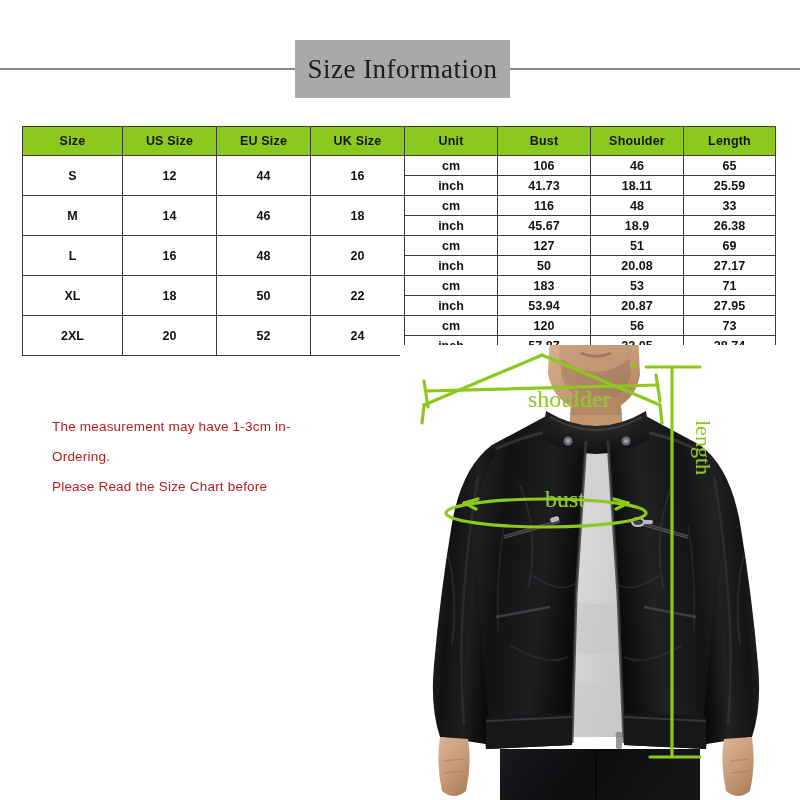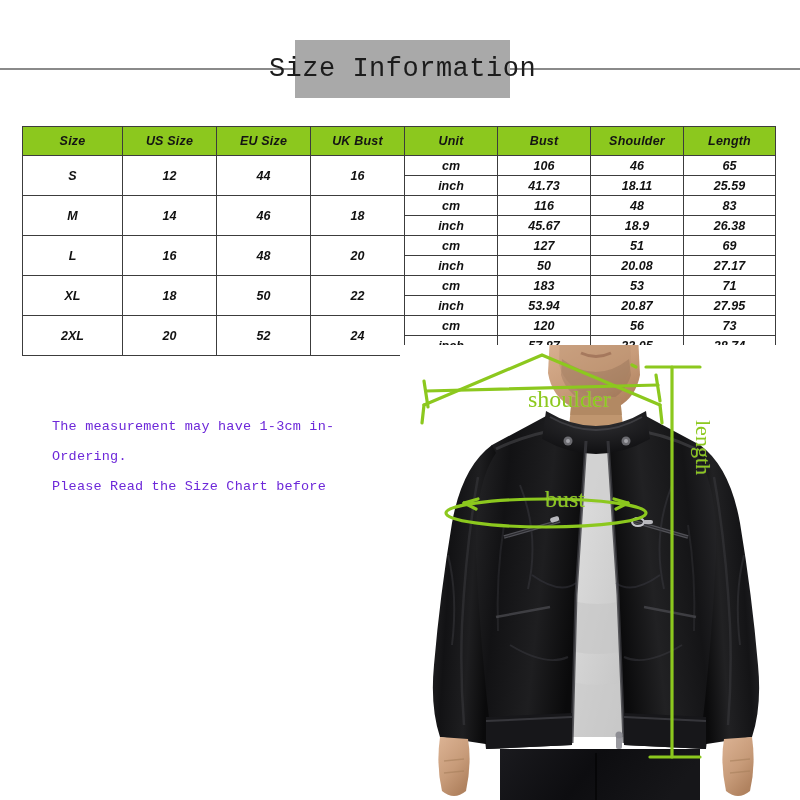--- a/index.html
+++ b/index.html
@@ -42,39 +42,38 @@
   }
   #title-text {
     position: absolute;
     left: 295px;
     top: 8px;
     width: 215px;
     height: 58px;
     display: flex;
     align-items: center;
     justify-content: center;
-    font-family: Liberation Mono, monospace;
+    font-family: Liberation Serif, serif;
     font-size: 27px;
     color: #1c1c1c;
     letter-spacing: 0.5px;
     white-space: nowrap;
   }
 
   
   #size-table-wrap {
     position: absolute;
     left: 22px;
     top: 126px;
     width: 753px;
   }
   table.size-table {
     border-collapse: collapse;
     width: 753px;
     table-layout: fixed;
-    font-style: italic;
   }
   table.size-table td, table.size-table th {
     border: 1px solid #3c3c3c;
     text-align: center;
     vertical-align: middle;
     font-size: 12.5px;
     font-weight: bold;
     color: #111111;
     padding: 0;
     background: #ffffff;
@@ -107,24 +106,24 @@
   col.c-bust  { width: 93px; }
   col.c-shoulder { width: 93px; }
   col.c-length{ width: 92px; }
 
   
   #note-block {
     position: absolute;
     left: 52px;
     top: 412px;
     width: 330px;
-    font-family: Liberation Mono, monospace;
+    font-family: Liberation Sans, sans-serif;
     font-size: 13.5px;
     line-height: 30px;
-    color: #6d28d9;
+    color: #b91c1c;
     letter-spacing: 0.2px;
   }
   #note-block p { margin: 0; }
 
   
   #photo-area {
     position: absolute;
     left: 400px;
     top: 345px;
     width: 400px;
@@ -170,21 +169,21 @@
       <col class="c-unit">
         <col class="c-bust">
         <col class="c-shoulder">
         <col class="c-length">
     </colgroup>
     <thead>
       <tr>
         <th>Size</th>
         <th>US Size</th>
         <th>EU Size</th>
-        <th>UK Bust</th>
+        <th>UK Size</th>
         <th>Unit</th>
         <th>Bust</th>
         <th>Shoulder</th>
         <th>Length</th>
       </tr>
     </thead>
     <tbody>
 
       <tr>
         <td class="size-cell" rowspan="2">S</td>
@@ -204,21 +203,21 @@
       </tr>
 
       <tr>
         <td class="size-cell" rowspan="2">M</td>
         <td class="us-cell" rowspan="2">14</td>
         <td class="eu-cell" rowspan="2">46</td>
         <td class="uk-cell" rowspan="2">18</td>
         <td class="unit-cell">cm</td>
         <td class="val-cell">116</td>
         <td class="val-cell">48</td>
-        <td class="val-cell">83</td>
+        <td class="val-cell">33</td>
       </tr>
       <tr>
         <td class="unit-cell">inch</td>
         <td class="val-cell">45.67</td>
         <td class="val-cell">18.9</td>
         <td class="val-cell">26.38</td>
       </tr>
 
       <tr>
         <td class="size-cell" rowspan="2">L</td>

